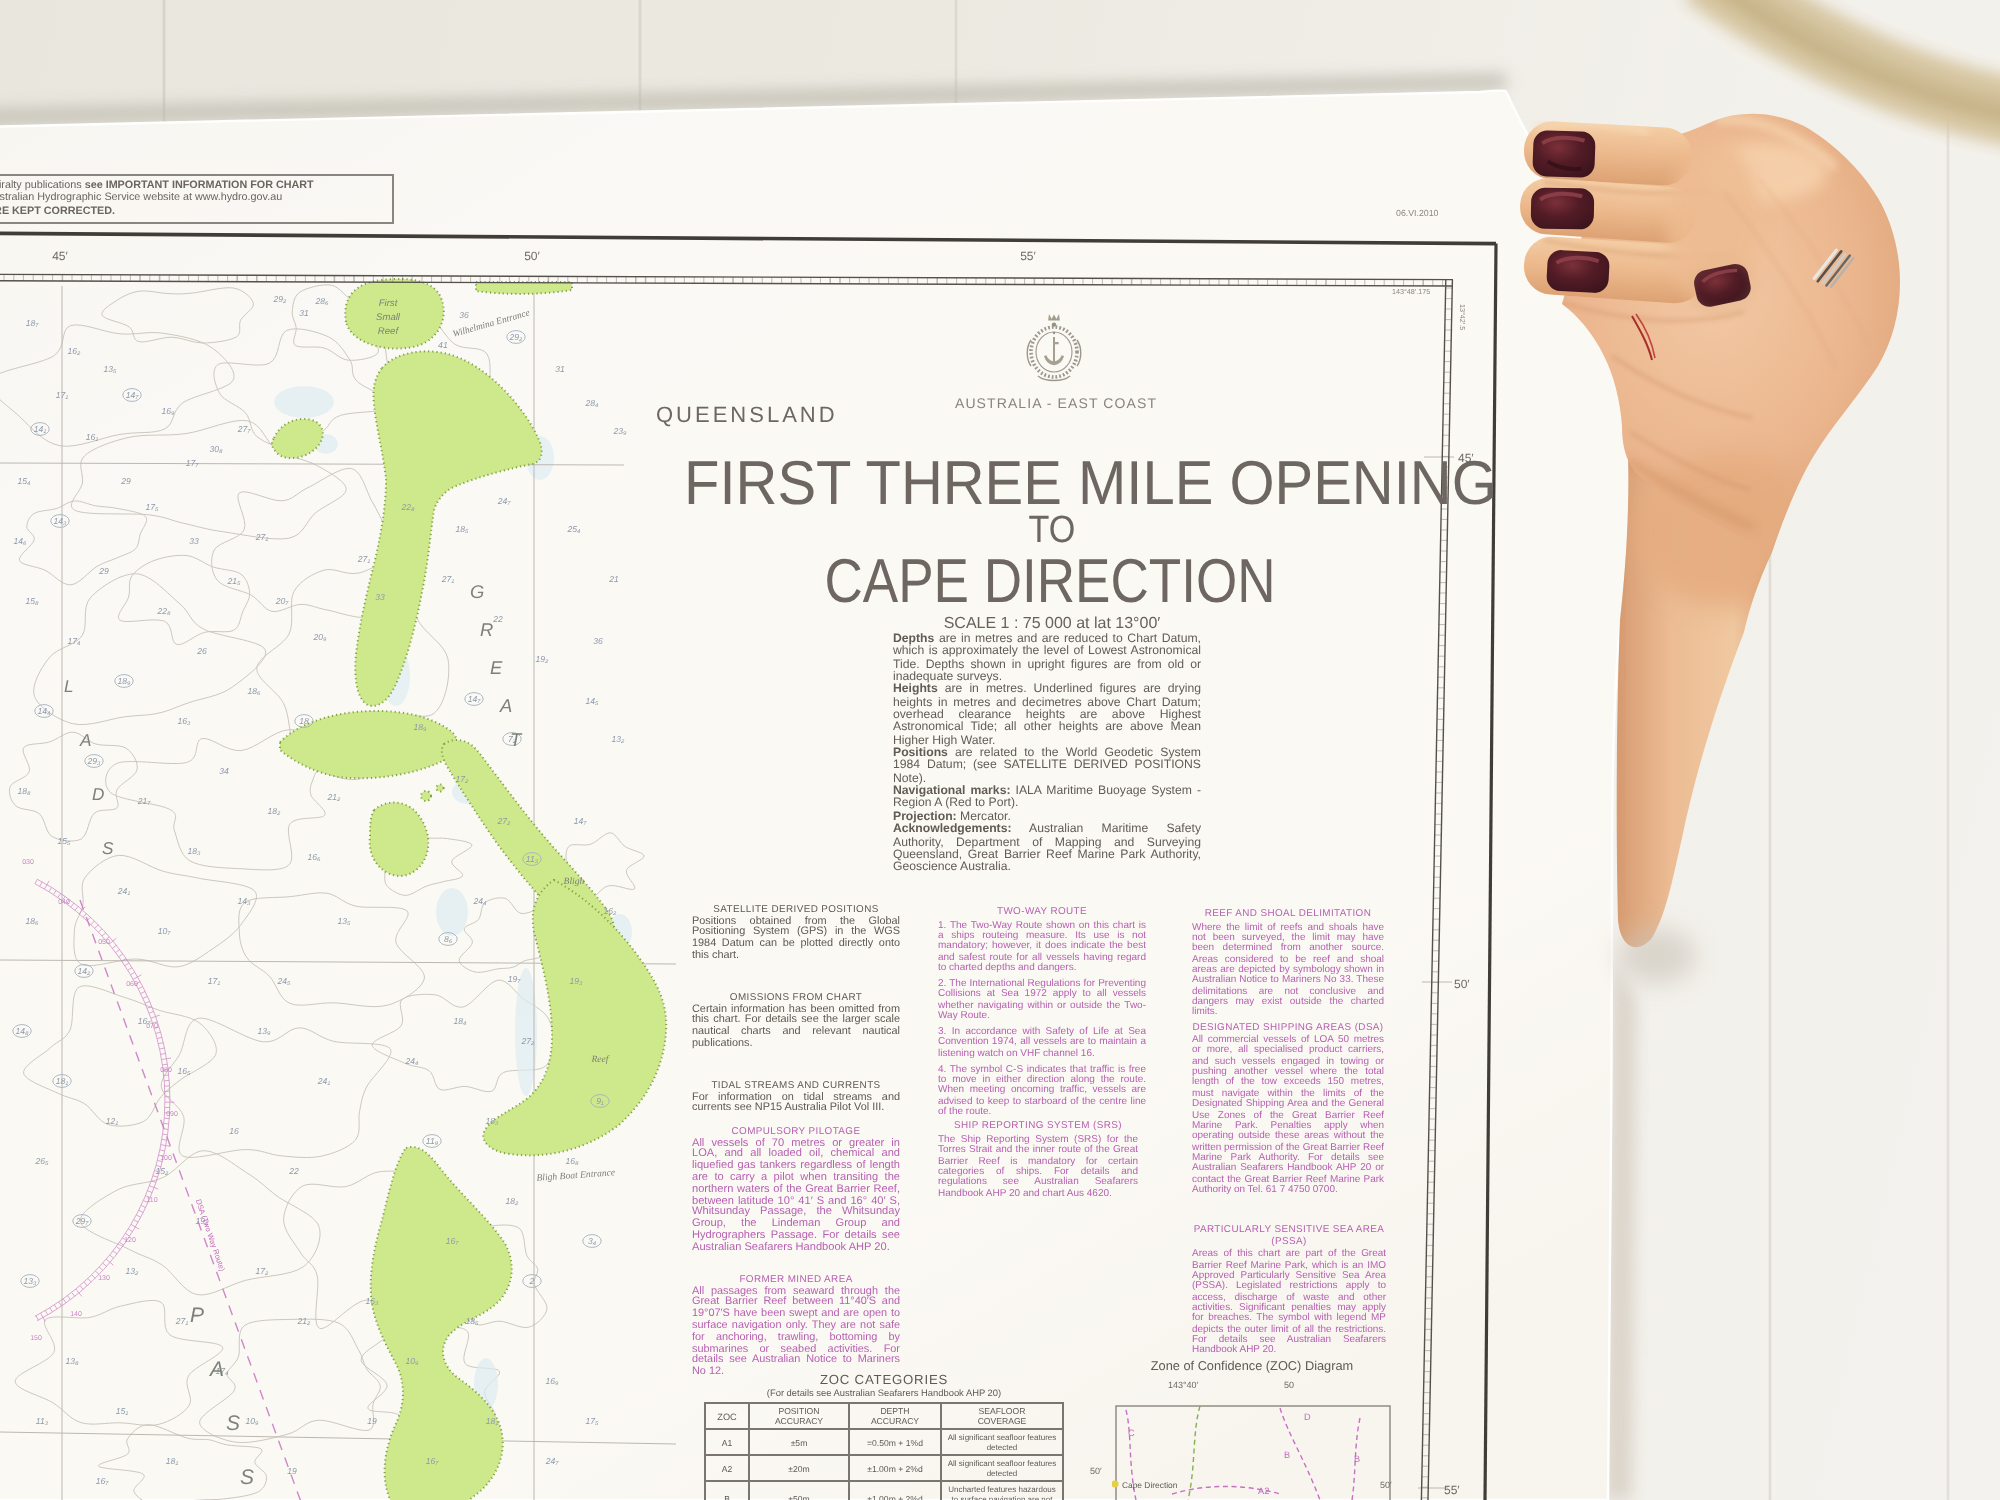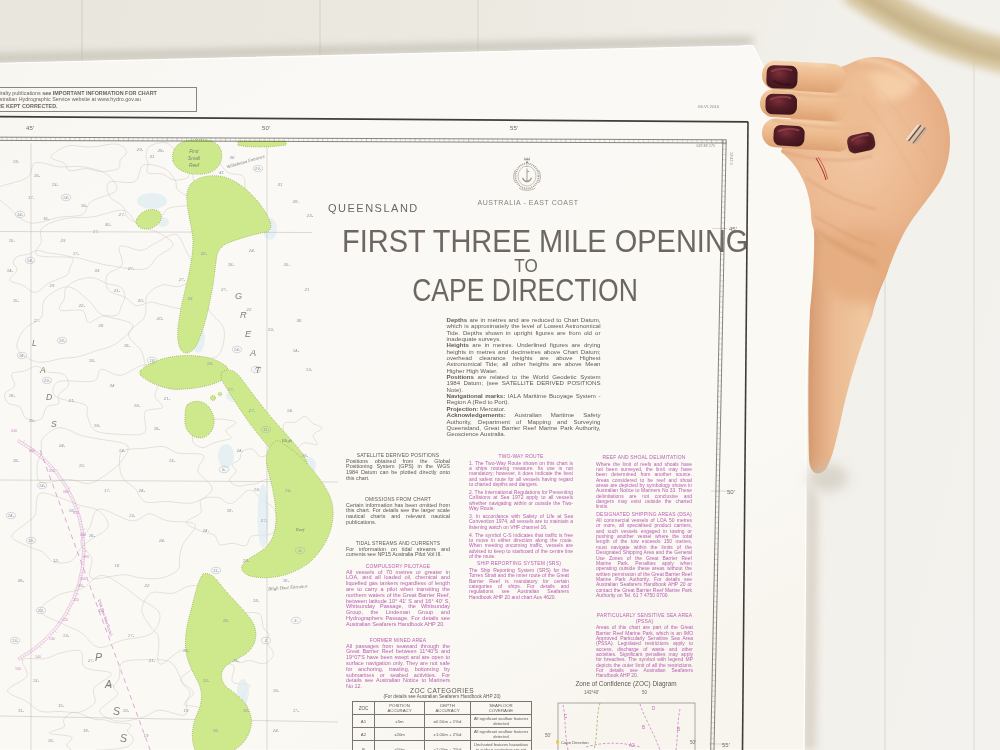--- a/index.html
+++ b/index.html
@@ -906,20 +906,22 @@
 
 <div class="abs" style="left:328.5px;top:224px;width:400px;text-align:center;font-size:31px;
 color:#6e6761;white-space:nowrap;transform:scaleX(0.935);transform-origin:center;">FIRST THREE MILE OPENING</div>
 
 <div class="abs" style="left:326px;top:255px;width:400px;text-align:center;font-size:19px;
 color:#6e6761;transform:scaleX(0.9);transform-origin:center;">TO</div>
 
 <div class="abs" style="left:324.5px;top:273px;width:400px;text-align:center;font-size:31px;
 color:#6e6761;white-space:nowrap;transform:scaleX(0.856);transform-origin:center;">CAPE DIRECTION</div>
 
+<div class="abs" style="left:326px;top:306.5px;width:400px;text-align:center;font-size:8px;
+color:#676159;">SCALE 1 : 75 000 at lat 13°00′</div>
 
 <div class="abs dark" style="left:446.5px;top:317px;width:154px;font-size:6.1px;line-height:6.35px;text-align:justify;color:#615b54;">
 <div><b>Depths</b> are in metres and are reduced to Chart Datum, which is approximately the level of Lowest Astronomical Tide. Depths shown in upright figures are from old or inadequate surveys.</div>
 <div><b>Heights</b> are in metres. Underlined figures are drying heights in metres and decimetres above Chart Datum; overhead clearance heights are above Highest Astronomical Tide; all other heights are above Mean Higher High Water.</div>
 <div><b>Positions</b> are related to the World Geodetic System 1984 Datum; (see SATELLITE DERIVED POSITIONS Note).</div>
 <div><b>Navigational marks:</b> IALA Maritime Buoyage System - Region A (Red to Port).</div>
 <div><b>Projection:</b> Mercator.</div>
 <div><b>Acknowledgements:</b> Australian Maritime Safety Authority, Department of Mapping and Surveying Queensland, Great Barrier Reef Marine Park Authority, Geoscience Australia.</div>
 </div>
 

